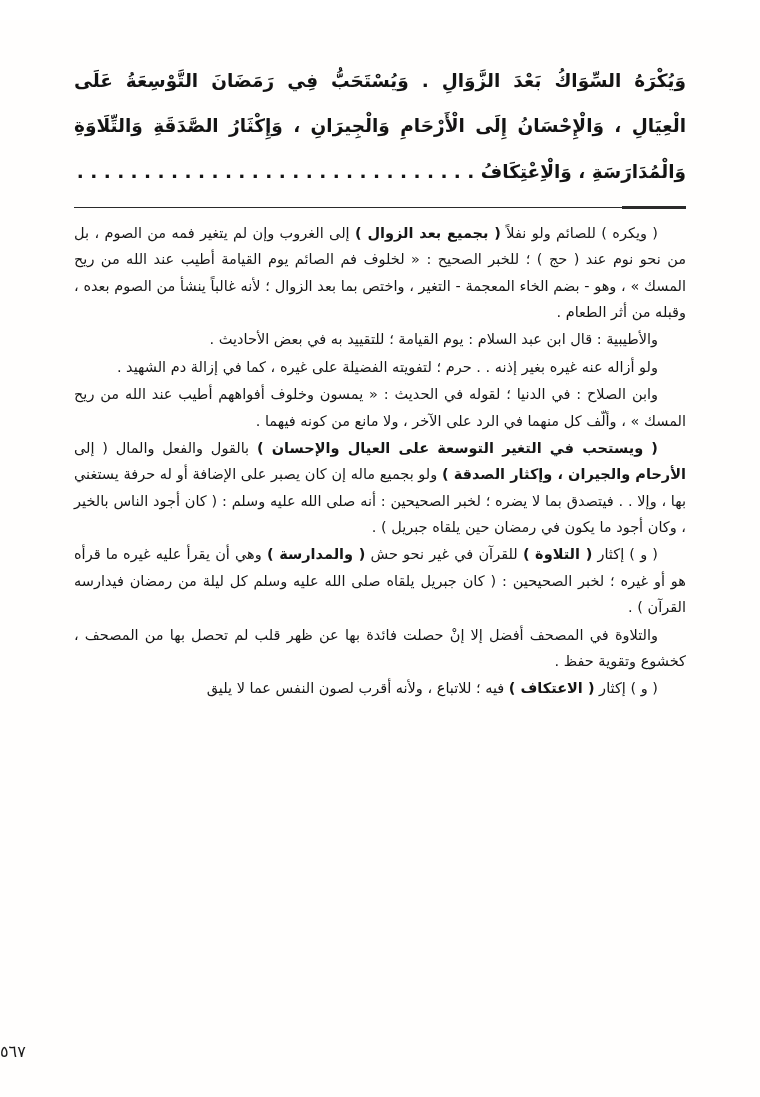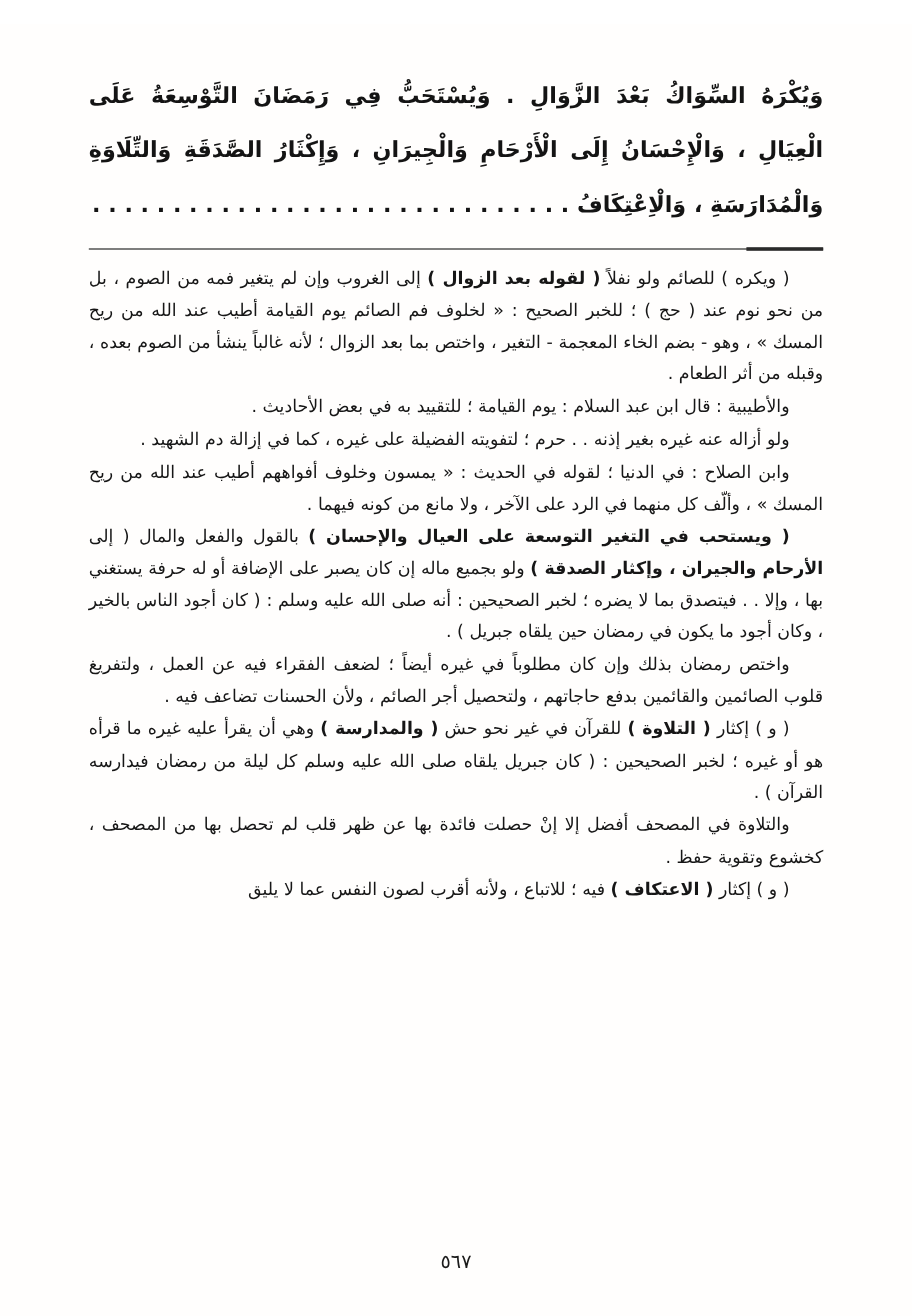--- a/index.html
+++ b/index.html
@@ -58,44 +58,43 @@
     text-indent: 28px;
   }
   .commentary b {
     font-weight: 700;
   }
   .page-number {
     position: absolute;
     bottom: 56px;
     left: 0;
     right: 0;
-    text-align: center;
+    text-align: left;
     font-size: 16px;
     color: #1a1a1a;
   }
 </style>
 </head>
 <body>
 
 <div class="page">
 
   <div class="matn">وَيُكْرَهُ السِّوَاكُ بَعْدَ الزَّوَالِ . وَيُسْتَحَبُّ فِي رَمَضَانَ التَّوْسِعَةُ عَلَى الْعِيَالِ ، وَالْإِحْسَانُ إِلَى الْأَرْحَامِ وَالْجِيرَانِ ، وَإِكْثَارُ الصَّدَقَةِ وَالتِّلَاوَةِ وَالْمُدَارَسَةِ ، وَالْاِعْتِكَافُ . . . . . . . . . . . . . . . . . . . . . . . . . . . . . .</div>
 
   <div class="divider-wrap">
     <div class="divider-line"></div>
     <div class="divider-tick"></div>
   </div>
 
   <div class="commentary">
-      <p class="para"><span>( ويكره ) للصائم ولو نفلاً </span><b>( لقوله بعد الزوال )</b><span> إلى الغروب وإن لم يتغير فمه من الصوم ، بل من نحو نوم عند ( حج ) ؛ للخبر الصحيح : « لخلوف فم الصائم يوم القيامة أطيب عند الله من ريح المسك » ، وهو - بضم الخاء المعجمة - التغير ، واختص بما بعد الزوال ؛ لأنه غالباً ينشأ من الصوم بعده ، وقبله من أثر الطعام .</span></p>
+      <p class="para"><span>( ويكره ) للصائم ولو نفلاً </span><b>( بجميع بعد الزوال )</b><span> إلى الغروب وإن لم يتغير فمه من الصوم ، بل من نحو نوم عند ( حج ) ؛ للخبر الصحيح : « لخلوف فم الصائم يوم القيامة أطيب عند الله من ريح المسك » ، وهو - بضم الخاء المعجمة - التغير ، واختص بما بعد الزوال ؛ لأنه غالباً ينشأ من الصوم بعده ، وقبله من أثر الطعام .</span></p>
       <p class="para"><span>والأطيبية : قال ابن عبد السلام : يوم القيامة ؛ للتقييد به في بعض الأحاديث .</span></p>
       <p class="para"><span>ولو أزاله عنه غيره بغير إذنه . . حرم ؛ لتفويته الفضيلة على غيره ، كما في إزالة دم الشهيد .</span></p>
       <p class="para"><span>وابن الصلاح : في الدنيا ؛ لقوله في الحديث : « يمسون وخلوف أفواههم أطيب عند الله من ريح المسك » ، وألّف كل منهما في الرد على الآخر ، ولا مانع من كونه فيهما .</span></p>
       <p class="para"><b>( ويستحب في التغير التوسعة على العيال والإحسان )</b><span> بالقول والفعل والمال ( إلى </span><b>الأرحام والجيران ، وإكثار الصدقة )</b><span> ولو بجميع ماله إن كان يصبر على الإضافة أو له حرفة يستغني بها ، وإلا . . فيتصدق بما لا يضره ؛ لخبر الصحيحين : أنه صلى الله عليه وسلم : ( كان أجود الناس بالخير ، وكان أجود ما يكون في رمضان حين يلقاه جبريل ) .</span></p>
-      <p class="para"><span>واختص رمضان بذلك وإن كان مطلوباً في غيره أيضاً ؛ لضعف الفقراء فيه عن العمل ، ولتفريغ قلوب الصائمين والقائمين بدفع حاجاتهم ، ولتحصيل أجر الصائم ، ولأن الحسنات تضاعف فيه .</span></p>
       <p class="para"><span>( و ) إكثار </span><b>( التلاوة )</b><span> للقرآن في غير نحو حش </span><b>( والمدارسة )</b><span> وهي أن يقرأ عليه غيره ما قرأه هو أو غيره ؛ لخبر الصحيحين : ( كان جبريل يلقاه صلى الله عليه وسلم كل ليلة من رمضان فيدارسه القرآن ) .</span></p>
       <p class="para"><span>والتلاوة في المصحف أفضل إلا إنْ حصلت فائدة بها عن ظهر قلب لم تحصل بها من المصحف ، كخشوع وتقوية حفظ .</span></p>
       <p class="para"><span>( و ) إكثار </span><b>( الاعتكاف )</b><span> فيه ؛ للاتباع ، ولأنه أقرب لصون النفس عما لا يليق</span></p>
     </div>
 
   <div class="page-number">٥٦٧</div>
 
 </div>
 
 </body></html>

